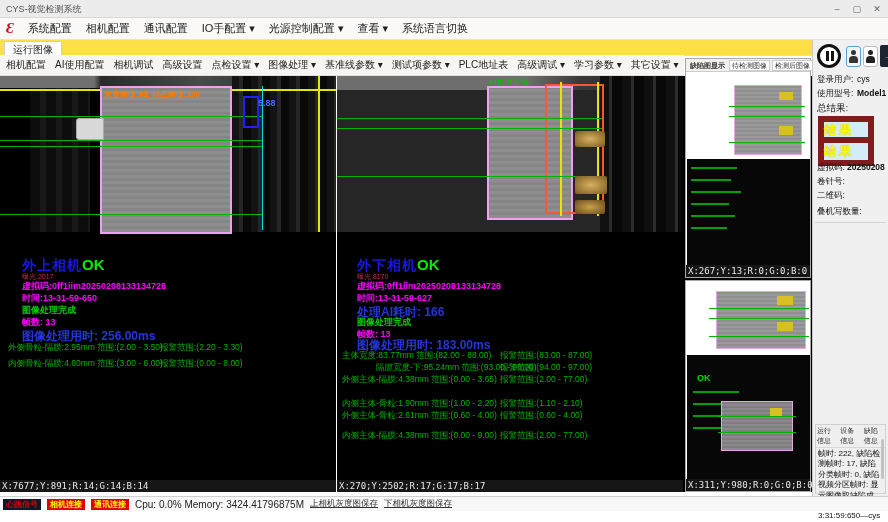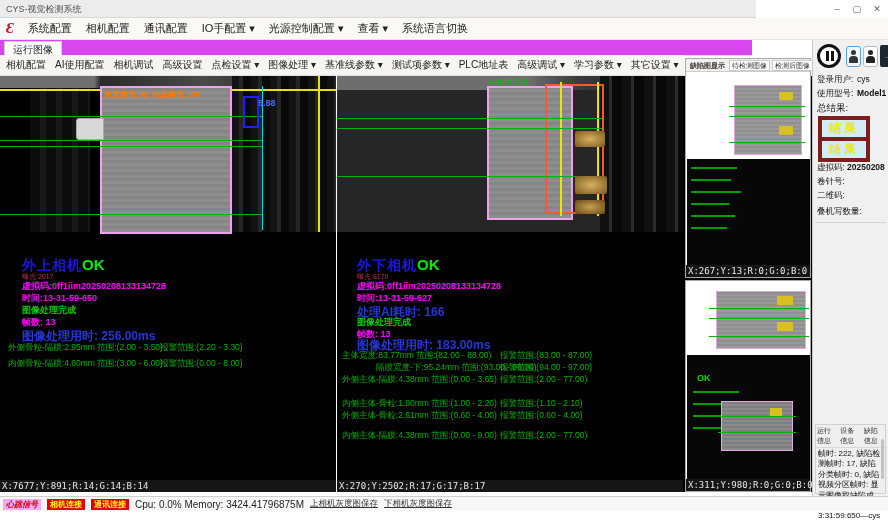--- a/index.html
+++ b/index.html
@@ -1,29 +1,29 @@
 <!DOCTYPE html>
 <html><head>
 <meta charset="utf-8">
 <style>
   html,body{margin:0;padding:0;background:#fff;}
   #root{position:relative;width:888px;height:522px;background:#fff;overflow:hidden;
         font-family:"Liberation Sans", sans-serif;-webkit-font-smoothing:antialiased;}
   .abs{position:absolute;}
 
   
-  .titlebar{left:0;top:0;width:756px;height:18px;background:#ececec;border-bottom:1px solid #d8d8d8;
+  .titlebar{left:0;top:0;width:888px;height:18px;background:#ececec;border-bottom:1px solid #d8d8d8;
             font-size:9px;color:#555;line-height:18px;padding-left:6px;box-sizing:border-box;}
   .winbtns{right:2px;top:0;height:18px;display:flex;align-items:center;gap:2px;}
   .winbtn{width:18px;height:14px;text-align:center;font-size:9px;color:#666;line-height:14px;cursor:default;}
   .menubar{left:0;top:18px;width:888px;height:22px;background:#faf9f8;border-bottom:1px solid #e4e2e0;
            display:flex;align-items:center;gap:14px;padding-left:6px;box-sizing:border-box;}
   .logo{color:#c11224;font-weight:bold;font-style:italic;font-size:15px;font-family:"Liberation Serif",serif;}
   .menu-item{font-size:11px;color:#222;cursor:default;}
-  .tabstrip{left:0;top:40px;width:752px;height:15px;background:#d946ef;border-bottom:1px solid #dcdcda;}
+  .tabstrip{left:0;top:40px;width:888px;height:15px;background:#fde047;border-bottom:1px solid #dcdcda;}
   .runtab{position:absolute;left:4px;top:1px;background:#fff;border:1px solid #cfcfcd;border-bottom:none;
           font-size:10px;color:#222;padding:1px 8px 0 8px;height:13px;}
   .toolbar{left:0;top:55px;width:684px;height:21px;background:#f6f5f4;border-bottom:1px solid #e0dedc;
            display:flex;align-items:center;gap:9px;padding-left:6px;box-sizing:border-box;overflow:hidden;}
   .tool-item{font-size:10px;color:#222;white-space:nowrap;cursor:default;}
 
   
   .panel-black{background:#000;}
   .coordstrip{position:absolute;left:0;bottom:0;width:100%;height:12px;background:#161616;
               color:#e8e8e8;font-size:9px;font-family:"DejaVu Sans Mono",monospace;line-height:12px;padding-left:2px;box-sizing:border-box;}
@@ -51,43 +51,43 @@
   .thumb{position:absolute;background:repeating-linear-gradient(0deg,#9a9a9a 0 2px,#8f8f8f 2px 4px);
          border:1px solid #e2a8e2;}
   .darkzone{position:absolute;background:#070707;}
   .gdash{position:absolute;height:2px;background:#00a000;}
   .okmini{position:absolute;font-size:9px;font-weight:bold;color:#00dd00;}
 
   
   .sidebar{left:812px;top:40px;width:76px;height:456px;background:#f0f0f0;border-left:1px solid #c8c8c8;box-sizing:border-box;}
   .sb-label{position:absolute;font-size:8.5px;color:#111;white-space:nowrap;}
   .sb-value{position:absolute;font-size:8.5px;color:#111;white-space:nowrap;}
-  .resultbox{position:absolute;width:44px;height:17px;background:#d2ecf8;border:4px solid #7f1d1d;
-             color:#ffff00;font-size:12px;font-weight:normal;text-align:center;line-height:17px;letter-spacing:3px;
+  .resultbox{position:absolute;width:44px;height:17px;background:#d2ecf8;border:6px solid #7f1d1d;
+             color:#ffff00;font-size:12px;font-weight:bold;text-align:left;line-height:17px;letter-spacing:3px;
              text-shadow:0 0 1px #c8a000;}
   .pausebtn{position:absolute;width:24px;height:24px;border:3px solid #111;border-radius:50%;background:#fff;box-sizing:border-box;}
   .pausebtn span{position:absolute;top:4px;width:3px;height:10px;background:#111;}
   .iconbtn{position:absolute;width:15px;height:21px;border:1px solid #bbb;border-radius:3px;background:#fff;box-sizing:border-box;}
   .iconbtn.sel{border:1px solid #58a0d8;background:#eef6fc;}
   .person{position:relative;width:100%;height:100%;}
   .person:before{content:"";position:absolute;left:4px;top:3px;width:5px;height:5px;border-radius:50%;background:#333;}
   .person:after{content:"";position:absolute;left:2px;top:9px;width:9px;height:7px;border-radius:4px 4px 1px 1px;background:#333;}
   .person.dk:before,.person.dk:after{background:#222;}
   .exitbtn{position:absolute;width:17px;height:22px;background:#1d2530;border-radius:2px;color:#fff;
            font-size:10px;text-align:center;line-height:22px;}
   .infopanel{position:absolute;left:2px;width:71px;background:#efefef;border:1px solid #d0d0d0;box-sizing:border-box;}
   .infotabs{font-size:7px;color:#333;border-bottom:1px solid #d8d8d8;padding:1px 1px;display:flex;gap:3px;}
   .infotext{font-size:8px;color:#111;line-height:1.3;padding:1px 4px 0 2px;word-break:break-all;}
   .sbscroll{position:absolute;right:1px;width:3px;background:#c2c2c2;border-radius:2px;}
 
   
   .statusbar{left:0;top:496px;width:888px;height:15px;background:#f8f8f8;border-top:1px solid #d0d0d0;
              display:flex;align-items:center;gap:6px;padding-left:3px;box-sizing:border-box;}
   .badge{font-size:8px;font-weight:bold;padding:1px 3px;line-height:9px;}
-  .badge.yellow{background:#f0abfc;color:#d00000;font-style:italic;}
+  .badge.yellow{background:#0f172a;color:#d00000;}
   .badge.red{background:#e00000;color:#ffff00;}
   .sb-sys{font-size:10px;color:#222;}
   .sb-link{font-size:8.5px;color:#333;text-decoration:underline;}
   .overlay-label{position:absolute;font-size:8px;color:#ff7b00;font-weight:bold;white-space:nowrap;}
   .overlay-blue{position:absolute;font-size:9px;color:#4868ff;font-weight:bold;}
   .ailabel{position:absolute;font-size:8px;color:#00c800;}
 </style>
 </head>
 <body>
 

